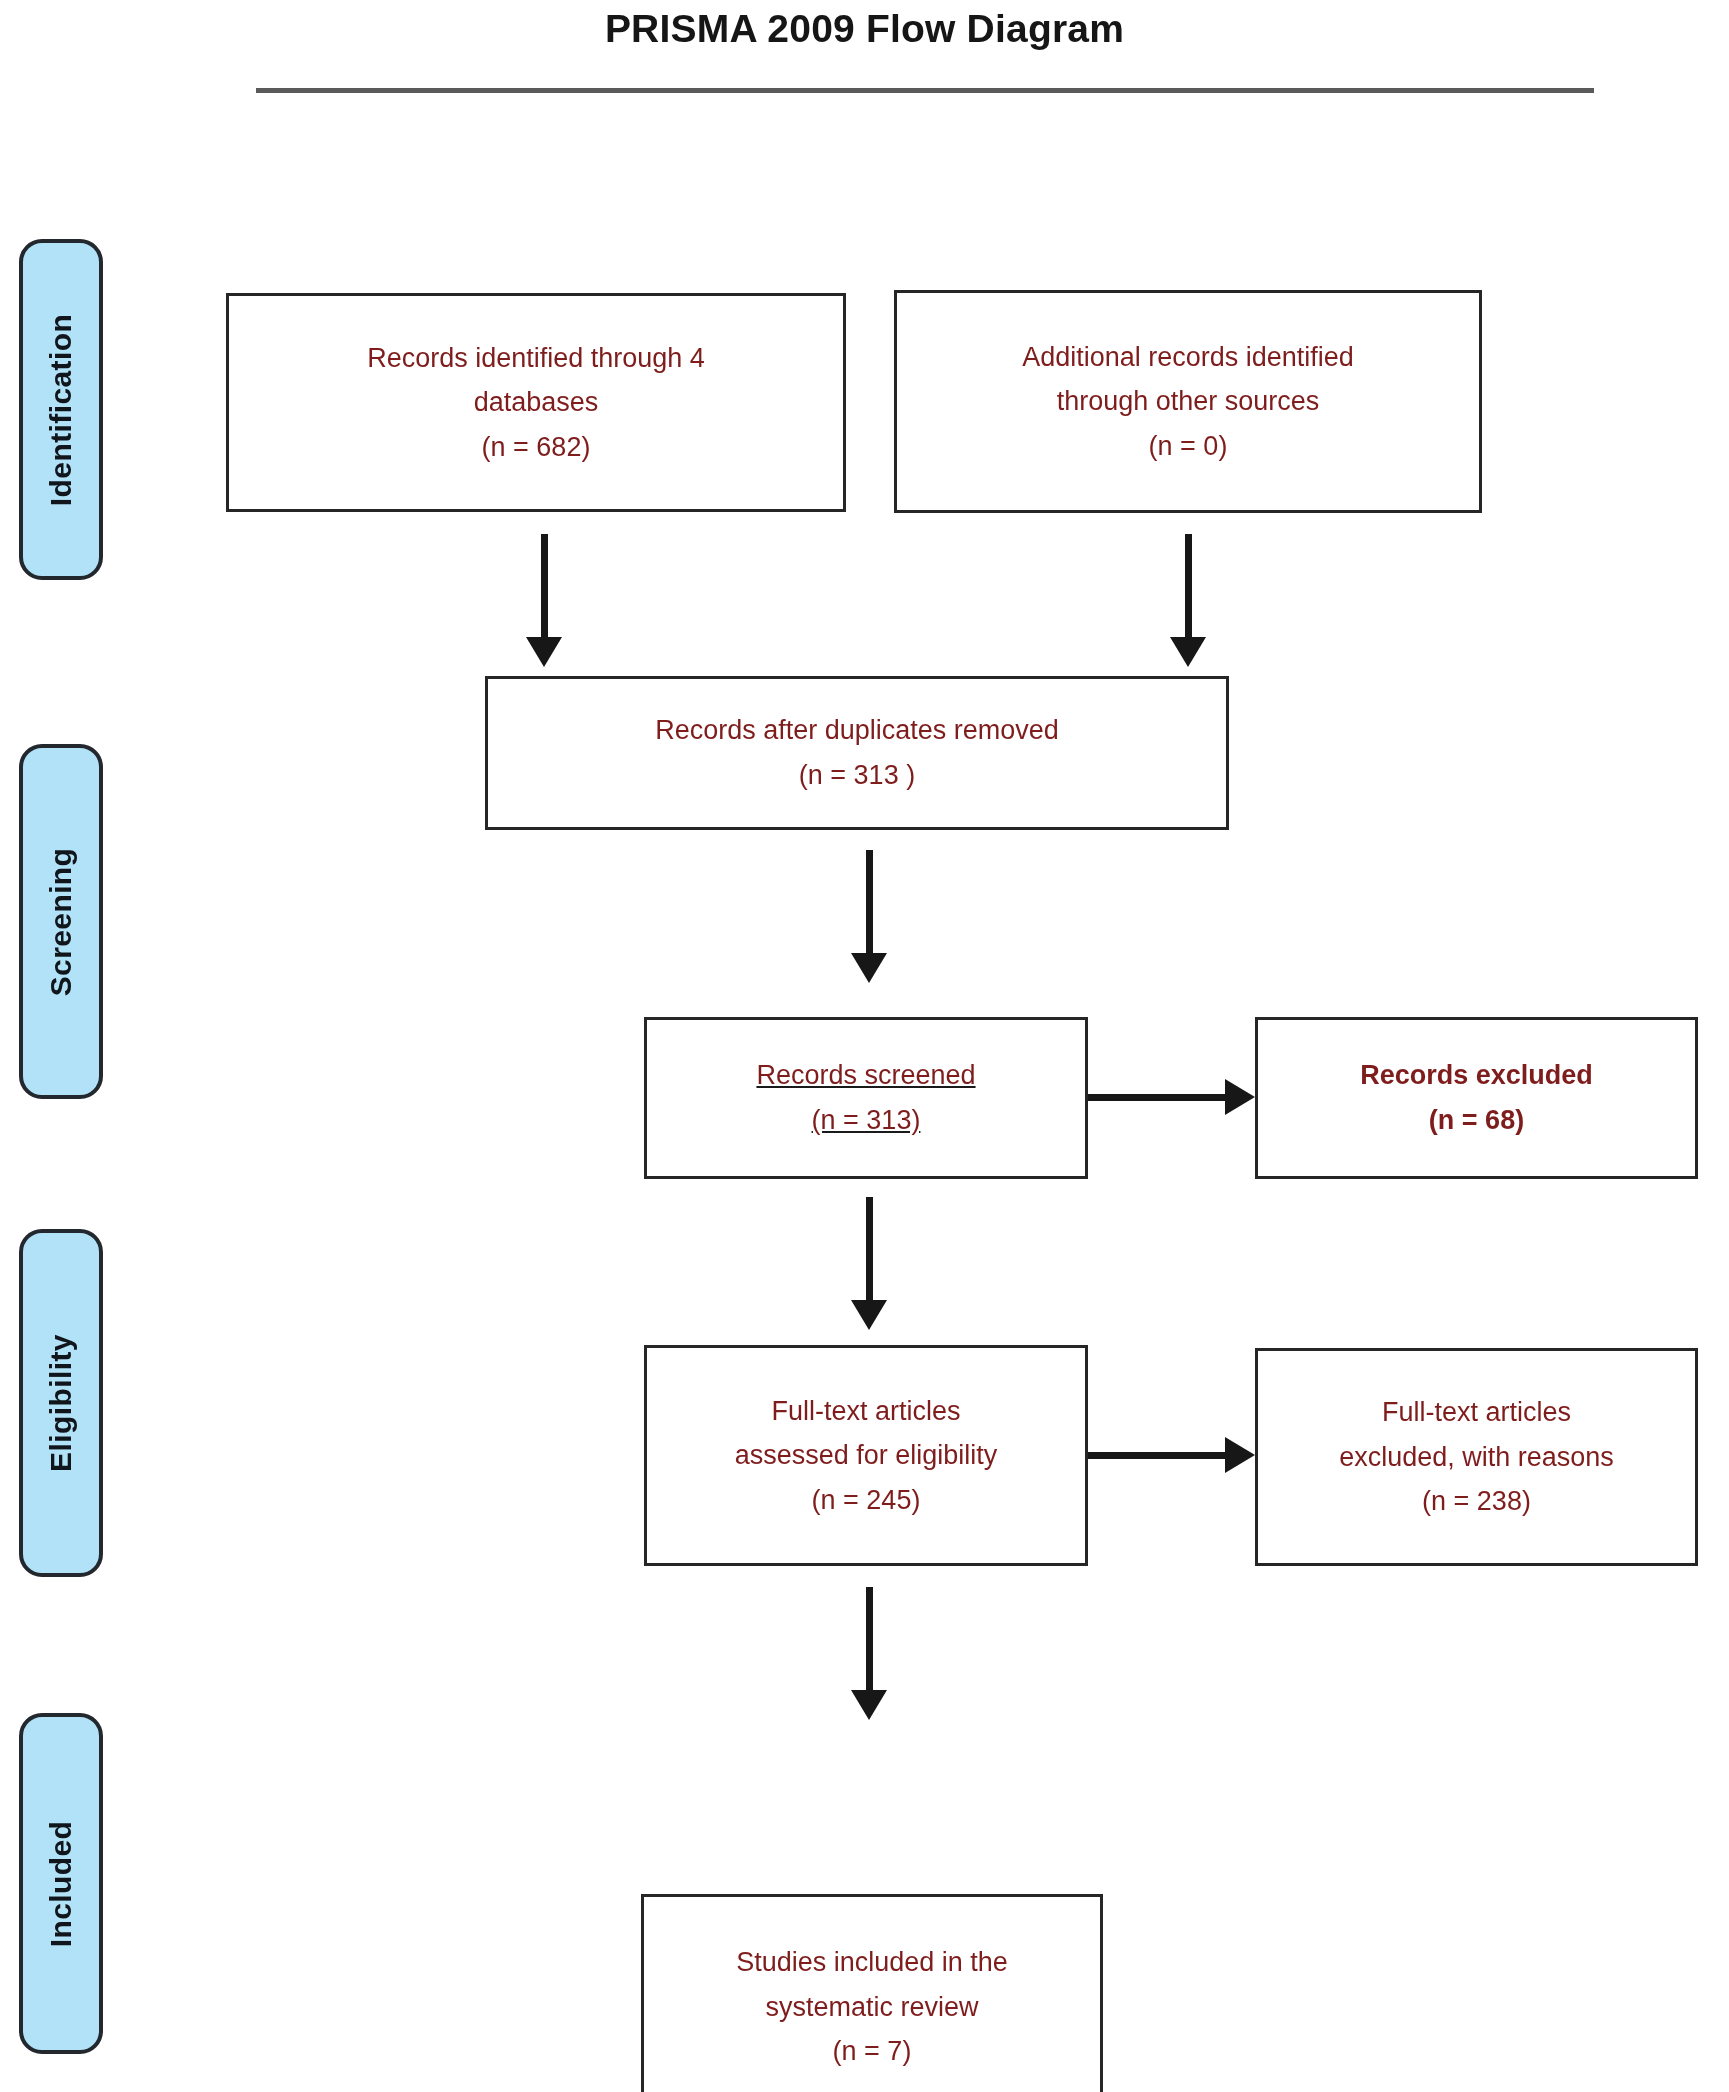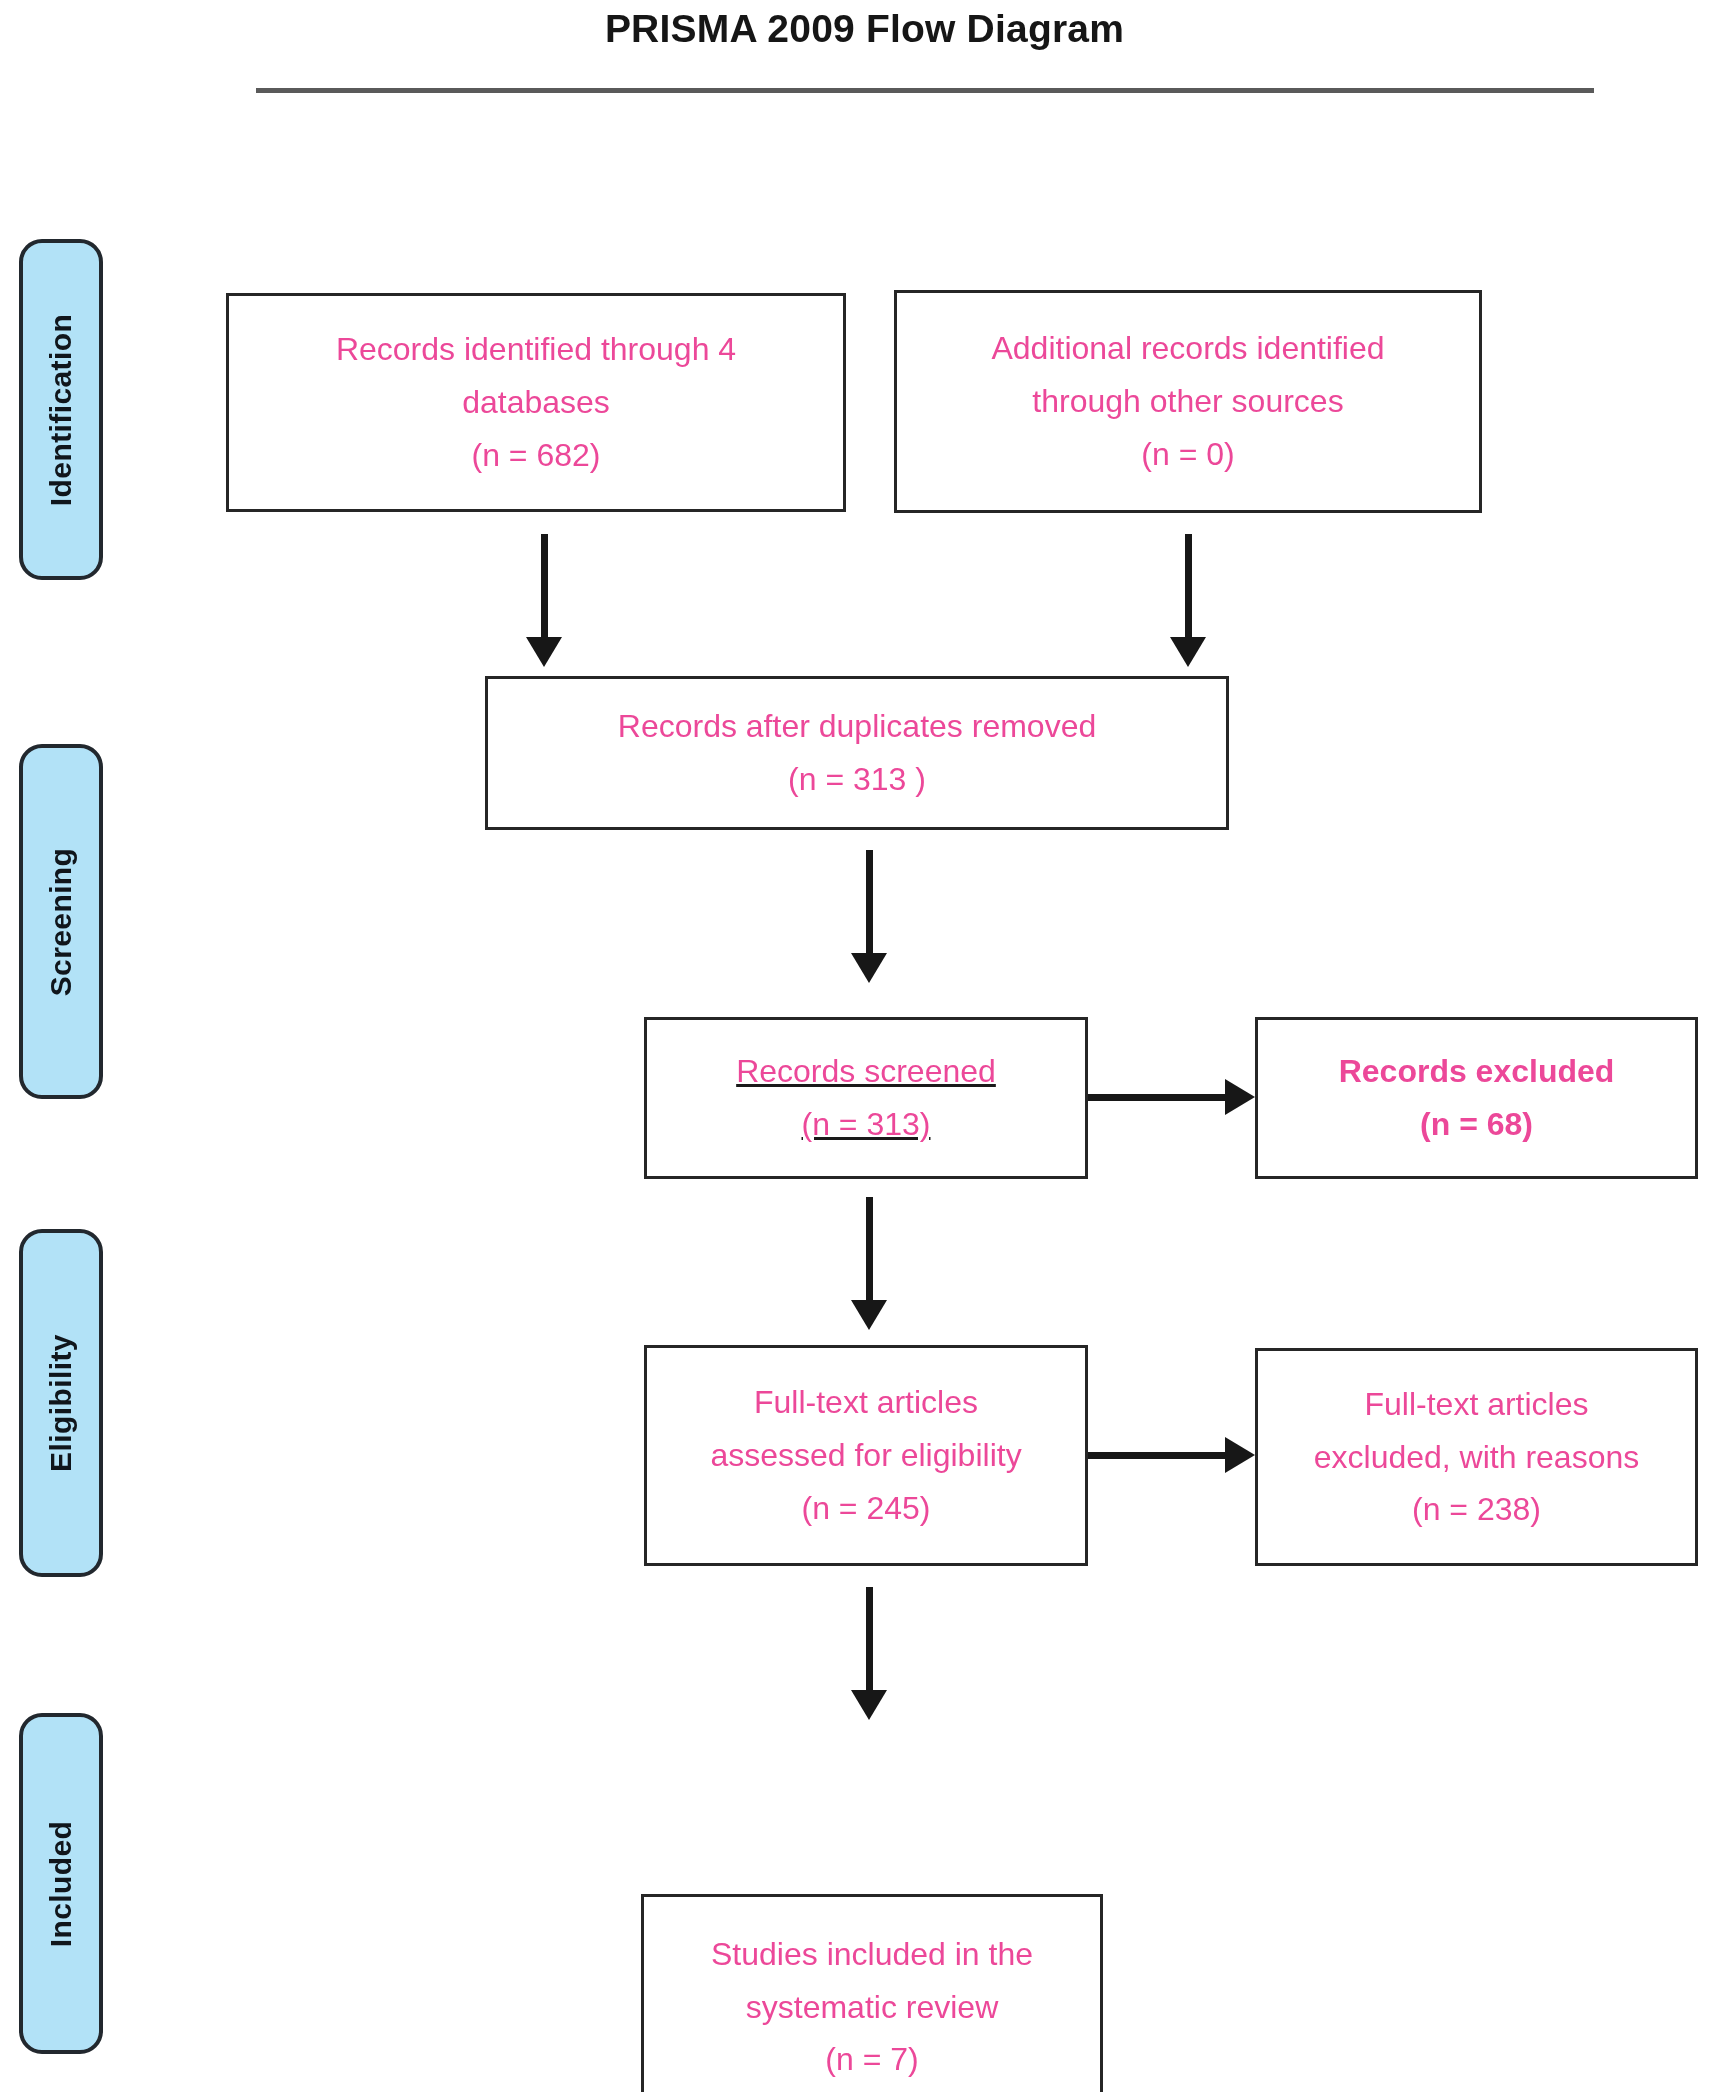--- a/index.html
+++ b/index.html
@@ -70,23 +70,23 @@
     border: 3.5px solid #262626;
     display: flex;
     flex-direction: column;
     align-items: center;
     justify-content: center;
     text-align: center;
     padding: 7px 14px;
   }
   .flow-box .line {
     display: block;
-    font-size: 32px;
+    font-size: 27px;
     line-height: 1.65;
-    color: #ec4899;
+    color: #7f1d1d;
     white-space: nowrap;
   }
 
   
   .arrow-v {
     position: absolute;
   }
   .arrow-v .shaft {
     position: absolute;
     left: 50%;

